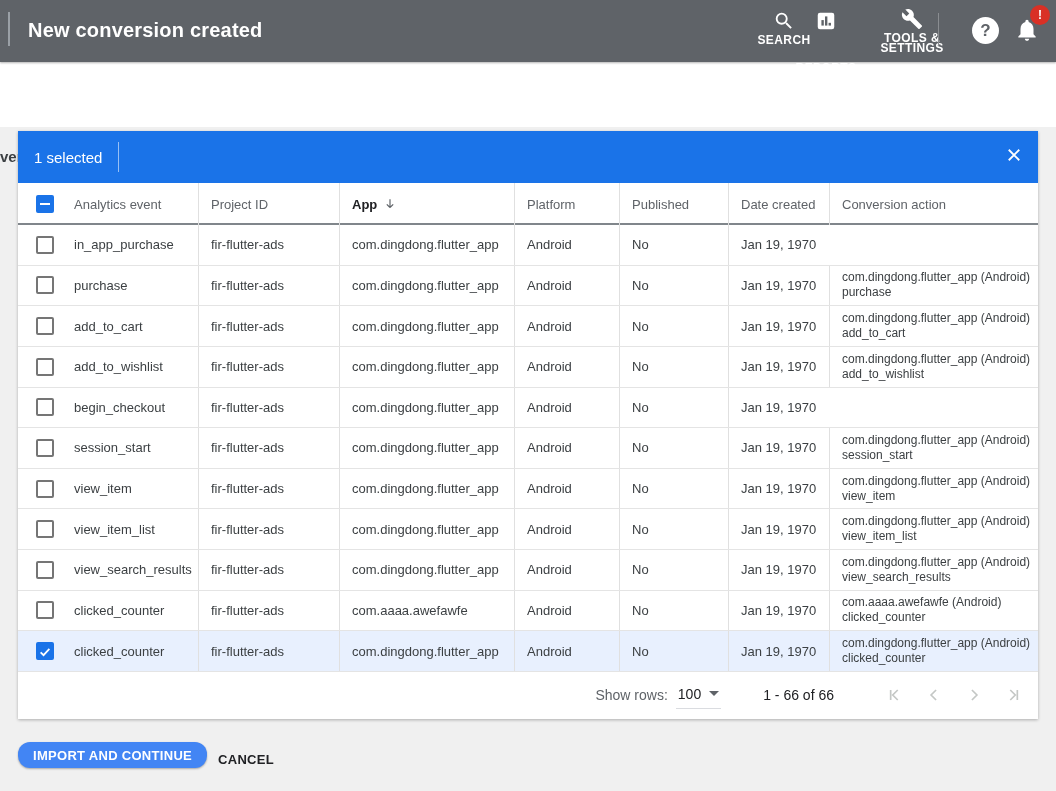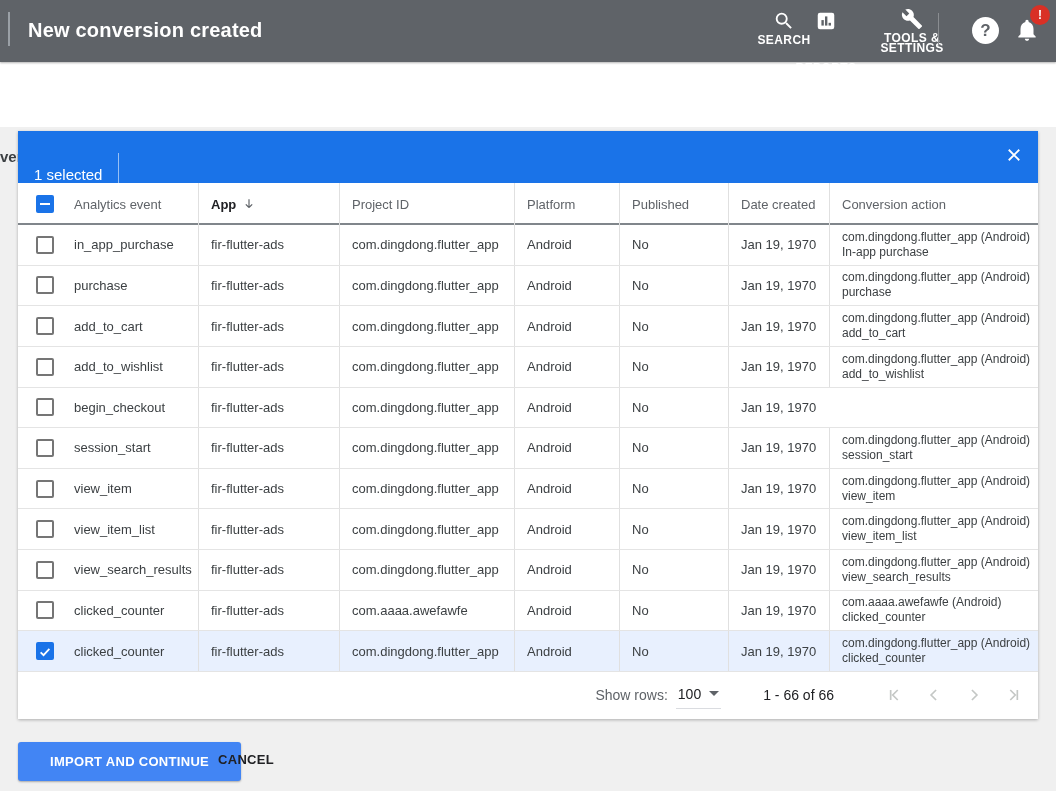--- a/index.html
+++ b/index.html
@@ -31,21 +31,21 @@
   .step-prev { position:absolute; left:0; top:86px; font-size:15px; font-weight:600; color:#3c4043; }
   .step-line { position:absolute; left:44px; top:95px; width:64px; height:1px; background:#bdbdbd; }
   .step-circle { position:absolute; left:117px; top:83px; width:24px; height:24px; border-radius:50%;
     background:#757575; color:#fff; font-size:13px; display:flex; align-items:center; justify-content:center; }
   .step-label { position:absolute; left:151px; top:87px; font-size:15px; color:#757575; }
 
   
   .card { position:absolute; left:18px; top:131px; width:1020px; height:588px;
     background:#fff; box-shadow:0 1px 3px rgba(0,0,0,.28); }
 
-  .selbar { height:52px; background:#1a73e8; display:flex; align-items:flex-end; position:relative; }
+  .selbar { height:52px; background:#1a73e8; display:flex; align-items:center; position:relative; }
   .selbar-text { color:#fff; font-size:15px; font-weight:500; margin-left:16px; }
   .selbar-divider { width:1px; height:30px; background:rgba(255,255,255,.55); margin-left:16px; }
   .selbar-close { position:absolute; right:12px; top:14px; width:24px; height:24px; cursor:pointer;
     display:flex; align-items:center; justify-content:center; }
 
   .grid { display:grid; grid-template-columns:44px 136px 141px 175px 105px 109px 101px 209px; }
   .thead { height:42px; border-bottom:2px solid #80868b; }
   .hcell { display:flex; align-items:center; padding:12px 12px; font-size:13px; color:#5f6368; }
   .hcell.sorted { color:#202124; font-weight:700; }
   .bl { border-left:1px solid #e0e0e0; }
@@ -71,22 +71,22 @@
   .rows-select { display:flex; align-items:center; margin-left:8px; padding:4px 2px 6px 2px;
     border-bottom:1px solid #dadce0; cursor:pointer; }
   .rows-value { font-size:14px; color:#202124; }
   .caret { width:0; height:0; border-left:5px solid transparent; border-right:5px solid transparent;
     border-top:5px solid #5f6368; margin-left:8px; }
   .range-text { font-size:14px; color:#202124; margin-left:42px; }
   .pager { display:flex; margin-left:32px; margin-right:12px; }
   .pgbtn { width:24px; height:24px; margin-left:16px; display:flex; align-items:center; justify-content:center; }
 
   
-  .primary-btn { position:absolute; left:18px; top:742px; height:39px; padding:0 32px;
-    background:#4285f4; color:#fff; border:none; border-radius:3px;
+  .primary-btn { position:absolute; left:18px; top:742px; height:26px; padding:0 15px;
+    background:#4285f4; color:#fff; border:none; border-radius:12px;
     font-family:"Liberation Sans",sans-serif; font-size:13px; font-weight:700; letter-spacing:.3px;
     box-shadow:0 1px 2px rgba(0,0,0,.3); cursor:pointer; }
   .secondary-btn { position:absolute; left:210px; top:742px; height:34px; padding:0 8px;
     background:transparent; color:#202124; border:none;
     font-family:"Liberation Sans",sans-serif; font-size:13px; font-weight:700; letter-spacing:.3px; cursor:pointer; }
 </style>
 </head>
 <body>
 
 <div class="appbar">
@@ -160,49 +160,48 @@
     </div>
   </div>
 
   <div class="grid thead">
     <div class="hcell cbcell">
       <span class="cb indet">
           <span class="minus"></span>
         </span>
     </div>
     <div class="hcell">Analytics event</div>
+    <div class="hcell bl">Project ID</div>
     <div class="hcell bl sorted">
       <span>App</span>
       <span class="sort-arrow">
         <svg width="14" height="14" viewBox="0 0 24 24">
             <path stroke="#5f6368" stroke-width="2" fill="none" d="M12 4v14m0 0l-5.5-5.5M12 18l5.5-5.5"></path>
           </svg>
       </span>
     </div>
-    <div class="hcell bl">Project ID</div>
     <div class="hcell bl">Platform</div>
     <div class="hcell bl">Published</div>
     <div class="hcell bl">Date created</div>
     <div class="hcell bl">Conversion action</div>
   </div>
 
   <div id="tbody">
   <div class="grid trow">
     <div class="cell cbcell">
       <span class="cb">
         
       </span>
     </div>
     <div class="cell">in_app_purchase</div>
     <div class="cell bl">fir-flutter-ads</div>
     <div class="cell bl">com.dingdong.flutter_app</div>
     <div class="cell bl">Android</div>
     <div class="cell bl">No</div>
     <div class="cell bl">Jan 19, 1970</div>
-    <div class="cell bl wrap">com.dingdong.flutter_app (Android) In-app purchase</div>
   </div>
 
   <div class="grid trow">
     <div class="cell cbcell">
       <span class="cb">
         
       </span>
     </div>
     <div class="cell">purchase</div>
     <div class="cell bl">fir-flutter-ads</div>

